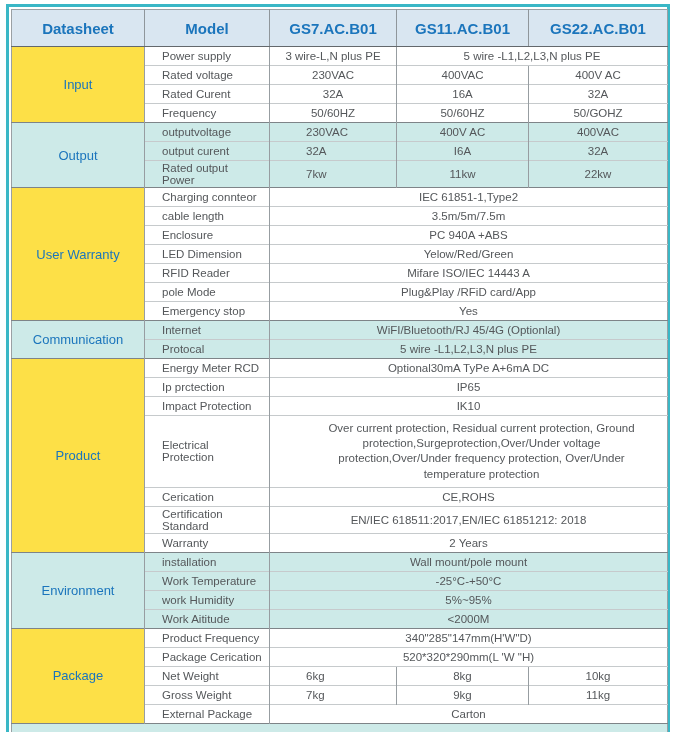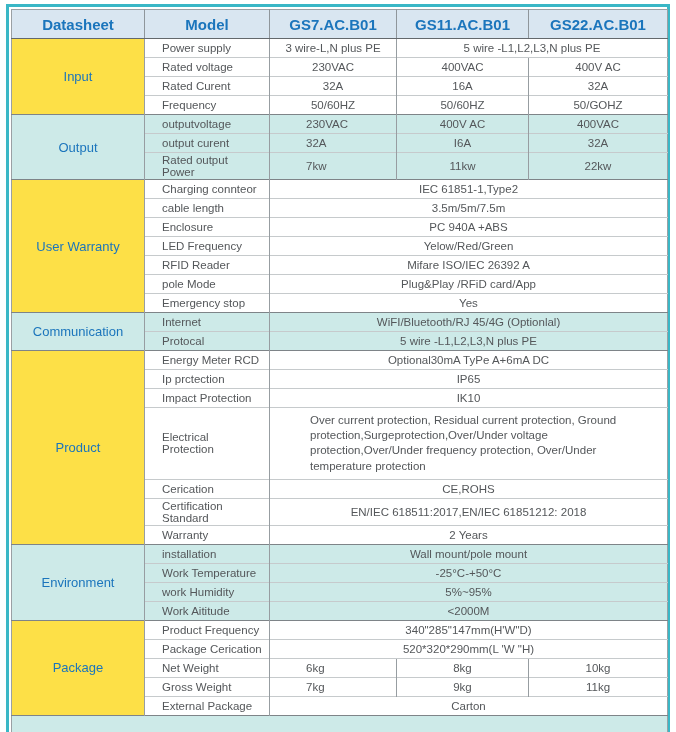--- a/index.html
+++ b/index.html
@@ -20,21 +20,21 @@
     border-collapse: collapse;
     width: 100%;
     table-layout: fixed;
     border: 1px solid #9aa0a4;
   }
   th {
     background: var(--header-bg, #d9e6f1);
     color: var(--blue, #1b75bc);
     font-size: 15px;
     font-weight: bold;
-    height: 29px;
+    height: 37px;
     border-left: 1px solid #8f969b;
     border-bottom: 1px solid #63686c;
     padding: 2px;
     overflow: hidden;
     white-space: nowrap;
   }
   th.first { border-left: none; }
   tbody tr { height: 19px; }
   td {
     border-left: 1px solid #979da1;
@@ -52,21 +52,21 @@
     vertical-align: middle;
     background: #fde047;
   }
   .label-cell {
     text-align: left;
     padding-left: 17px;
     padding-right: 6px;
   }
   .value-cell.left { text-align: left; padding-left: 36px; }
   .value-cell.wrap {
-    text-align: left;
+    text-align: center;
     padding: 5px 14px 5px 40px;
     line-height: 1.32;
     white-space: normal;
   }
   td.tint { background: var(--tint, #cdeae8); }
   tr.sec-start td { border-top: 1px solid #7e8488; }
   tfoot td {
     background: var(--tint, #cdeae8);
     height: 17px;
     border-top: 1px solid #7e8488;
@@ -145,26 +145,26 @@
         </tr>
         <tr>
           <td class="label-cell">cable length</td>
           <td class="value-cell" colspan="3">3.5m/5m/7.5m</td>
         </tr>
         <tr>
           <td class="label-cell">Enclosure</td>
           <td class="value-cell" colspan="3">PC 940A +ABS</td>
         </tr>
         <tr>
-          <td class="label-cell">LED Frequency</td>
+          <td class="label-cell">LED Dimension</td>
           <td class="value-cell" colspan="3">Yelow/Red/Green</td>
         </tr>
         <tr>
           <td class="label-cell">RFID Reader</td>
-          <td class="value-cell" colspan="3">Mifare ISO/IEC 26392 A</td>
+          <td class="value-cell" colspan="3">Mifare ISO/IEC 14443 A</td>
         </tr>
         <tr>
           <td class="label-cell">pole Mode</td>
           <td class="value-cell" colspan="3">Plug&amp;Play /RFiD card/App</td>
         </tr>
         <tr>
           <td class="label-cell">Emergency stop</td>
           <td class="value-cell" colspan="3">Yes</td>
         </tr>
         <tr class="sec-start">

